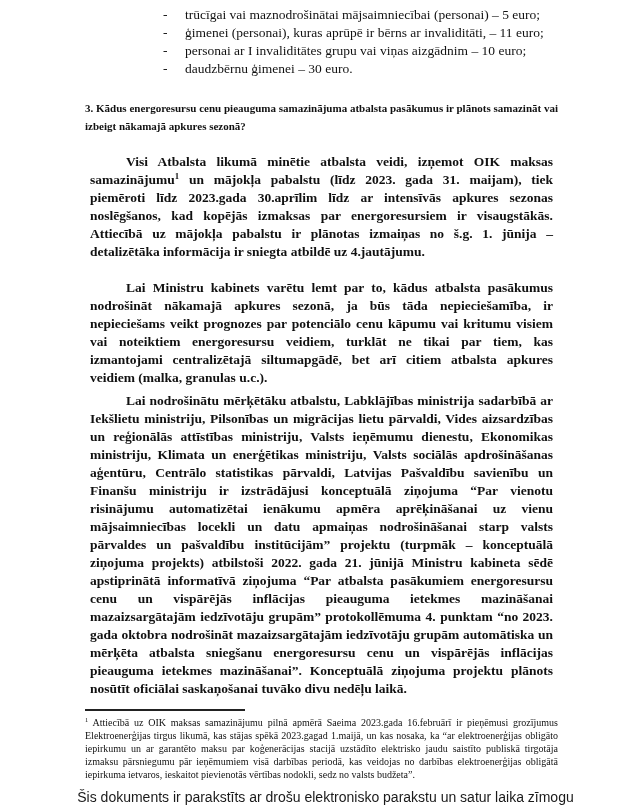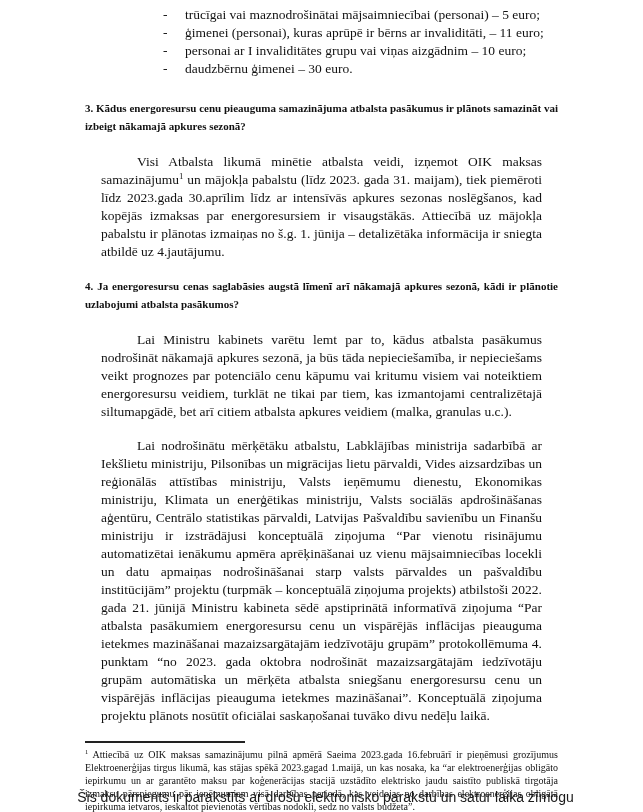--- a/index.html
+++ b/index.html
@@ -37,23 +37,24 @@
   .question-heading {
     font-weight: bold;
     text-align: justify;
     margin: 0;
     font-size: 11px;
     line-height: 18px;
   }
   .q3-heading { margin-top: 21px; }
   .q4-heading { margin-top: 11px; }
   .para {
-    margin: 16px;
+    margin: 5px;
     text-align: justify;
     text-indent: 36px;
+    font-weight: bold;
   }
   .para.after-heading { margin-top: 18px; }
   sup.fn-ref {
     font-size: 0.65em;
     line-height: 0;
     vertical-align: super;
   }
   .footnote-sep {
     width: 160px;
     height: 0;
@@ -99,21 +100,20 @@
     <div class="intro-item">
       <span class="marker">-</span>
       <span class="item-text">daudzbērnu ģimenei – 30 euro.</span>
     </div>
   </div>
 
   <p class="question-heading q3-heading">3. Kādus energoresursu cenu pieauguma samazinājuma atbalsta pasākumus ir plānots samazināt vai izbeigt nākamajā apkures sezonā?</p>
 
   <p class="para after-heading"><span>Visi Atbalsta likumā minētie atbalsta veidi, izņemot OIK maksas samazinājumu</span><sup class="fn-ref">1</sup><span> un mājokļa pabalstu (līdz 2023. gada 31. maijam), tiek piemēroti līdz 2023.gada 30.aprīlim līdz ar intensīvās apkures sezonas noslēgšanos, kad kopējās izmaksas par energoresursiem ir visaugstākās. Attiecībā uz mājokļa pabalstu ir plānotas izmaiņas no š.g. 1. jūnija – detalizētāka informācija ir sniegta atbildē uz 4.jautājumu.</span></p>
 
-  <p class="question-heading q4-heading">4. Ja energoresursu cenas saglabāsies augstā līmenī arī nākamajā apkures sezonā, kādi ir plānotie uzlabojumi atbalsta pasākumos?</p>
 
   <p class="para after-heading">Lai Ministru kabinets varētu lemt par to, kādus atbalsta pasākumus nodrošināt nākamajā apkures sezonā, ja būs tāda nepieciešamība, ir nepieciešams veikt prognozes par potenciālo cenu kāpumu vai kritumu visiem vai noteiktiem energoresursu veidiem, turklāt ne tikai par tiem, kas izmantojami centralizētajā siltumapgādē, bet arī citiem atbalsta apkures veidiem (malka, granulas u.c.).</p>
 
   <p class="para">Lai nodrošinātu mērķētāku atbalstu, Labklājības ministrija sadarbībā ar Iekšlietu ministriju, Pilsonības un migrācijas lietu pārvaldi, Vides aizsardzības un reģionālās attīstības ministriju, Valsts ieņēmumu dienestu, Ekonomikas ministriju, Klimata un enerģētikas ministriju, Valsts sociālās apdrošināšanas aģentūru, Centrālo statistikas pārvaldi, Latvijas Pašvaldību savienību un Finanšu ministriju ir izstrādājusi konceptuālā ziņojuma “Par vienotu risinājumu automatizētai ienākumu apmēra aprēķināšanai uz vienu mājsaimniecības locekli un datu apmaiņas nodrošināšanai starp valsts pārvaldes un pašvaldību institūcijām” projektu (turpmāk – konceptuālā ziņojuma projekts) atbilstoši 2022. gada 21. jūnijā Ministru kabineta sēdē apstiprinātā informatīvā ziņojuma “Par atbalsta pasākumiem energoresursu cenu un vispārējās inflācijas pieauguma ietekmes mazināšanai mazaizsargātajām iedzīvotāju grupām” protokollēmuma 4. punktam “no 2023. gada oktobra nodrošināt mazaizsargātajām iedzīvotāju grupām automātiska un mērķēta atbalsta sniegšanu energoresursu cenu un vispārējās inflācijas pieauguma ietekmes mazināšanai”. Konceptuālā ziņojuma projektu plānots nosūtīt oficiālai saskaņošanai tuvāko divu nedēļu laikā.</p>
 
   <div class="footnote-sep"></div>
 
   <p class="footnote"><sup class="fn-ref">1</sup><span> Attiecībā uz OIK maksas samazinājumu pilnā apmērā Saeima 2023.gada 16.februārī ir pieņēmusi grozījumus Elektroenerģijas tirgus likumā, kas stājas spēkā 2023.gagad 1.maijā, un kas nosaka, ka “ar elektroenerģijas obligāto iepirkumu un ar garantēto maksu par koģenerācijas stacijā uzstādīto elektrisko jaudu saistīto publiskā tirgotāja izmaksu pārsniegumu pār ieņēmumiem visā darbības periodā, kas veidojas no darbības elektroenerģijas obligātā iepirkuma ietvaros, ieskaitot pievienotās vērtības nodokli, sedz no valsts budžeta”.</span></p>
 
   <div class="signature-note">Šis dokuments ir parakstīts ar drošu elektronisko parakstu un satur laika zīmogu</div>

